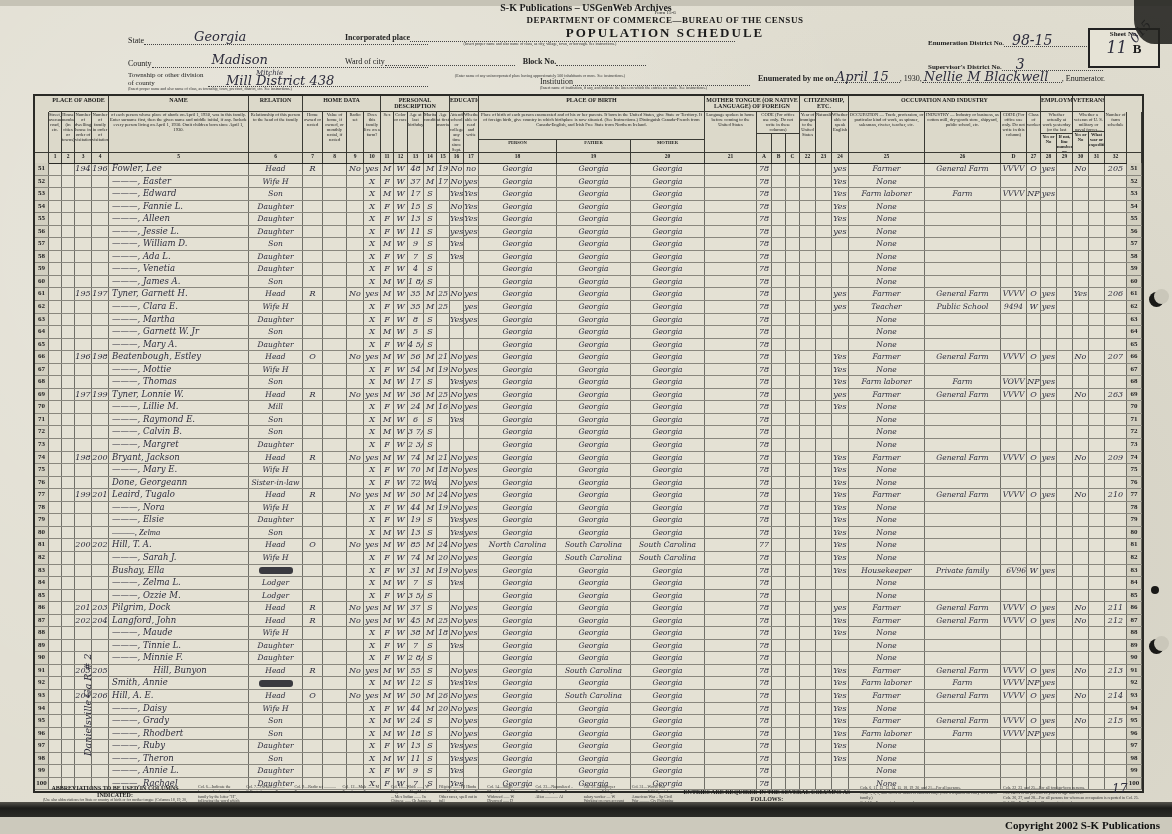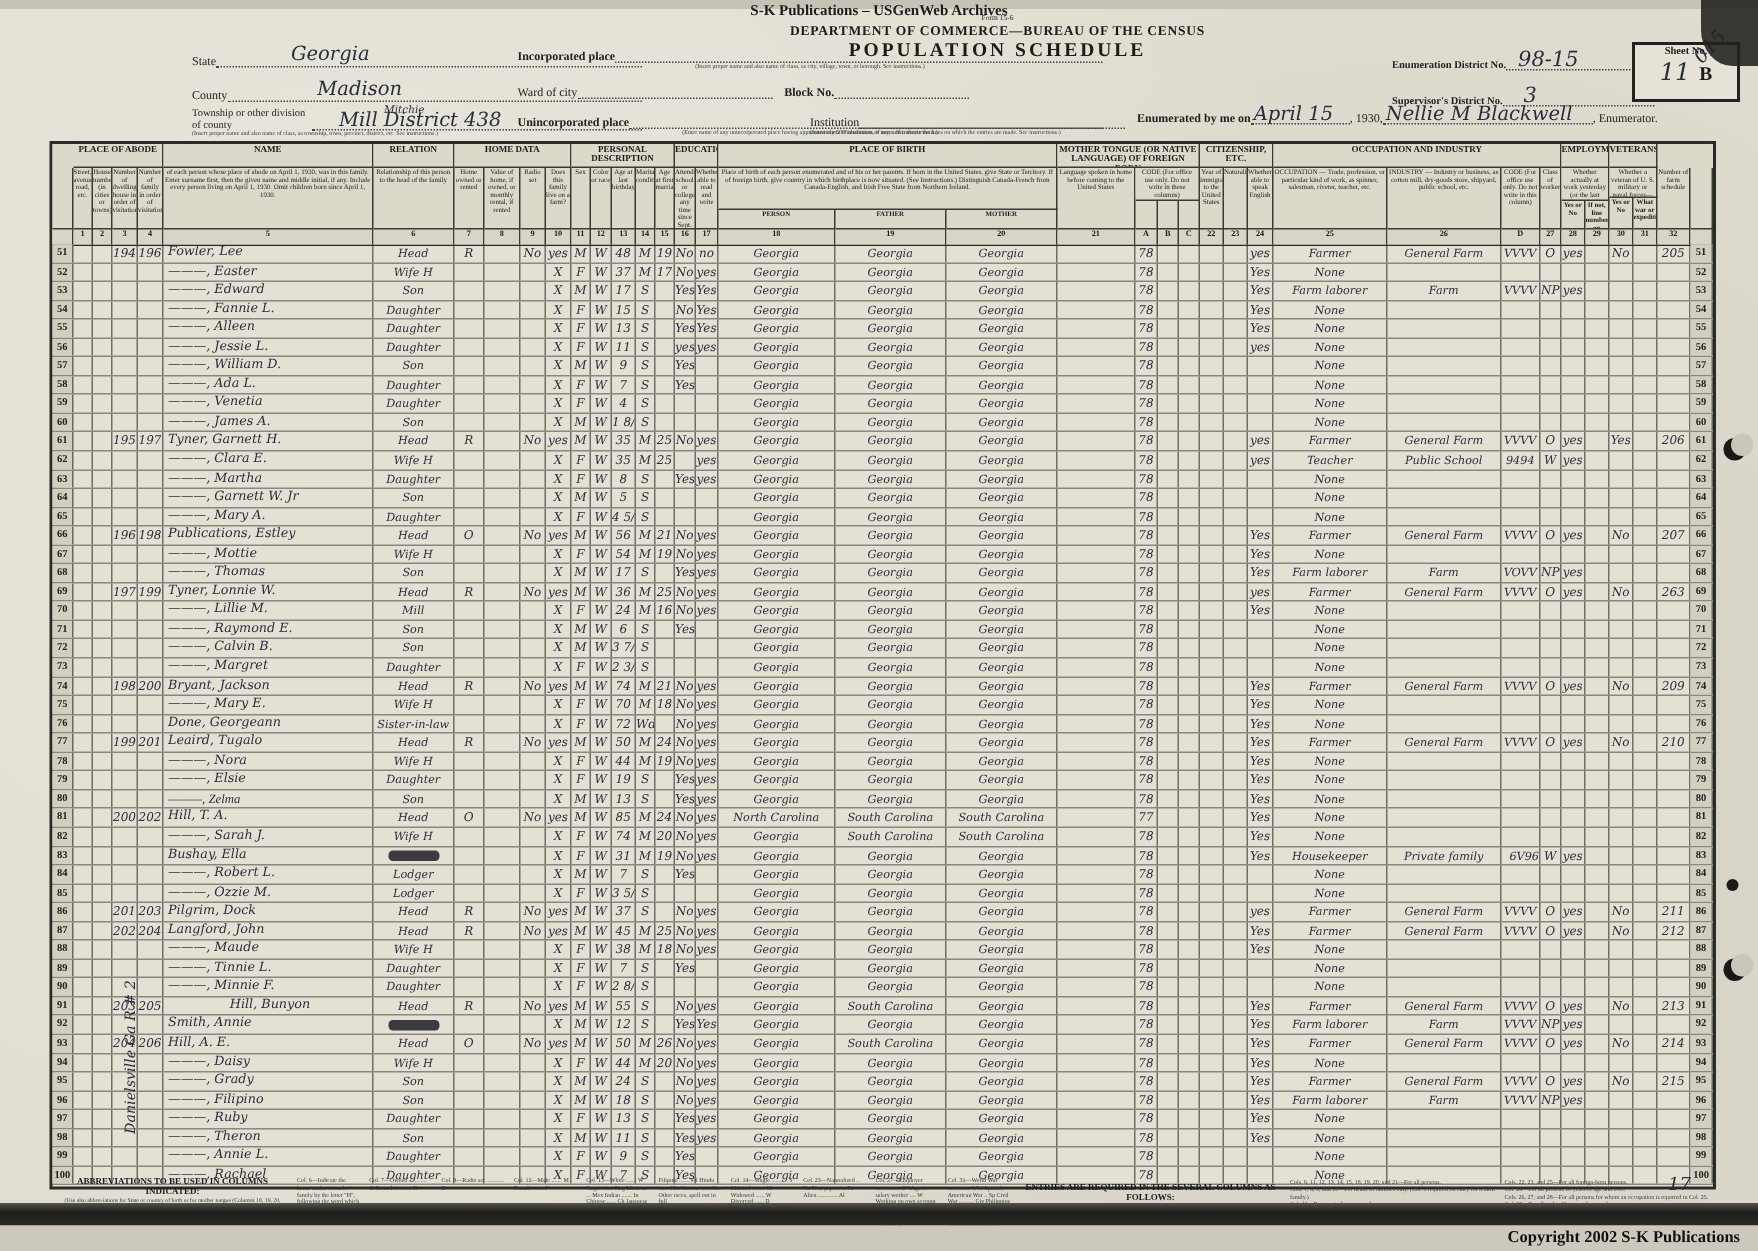--- a/index.html
+++ b/index.html
@@ -94,24 +94,20 @@
   </div>
   <div class="abs" style="left:345px;top:48px;width:390px;">
     <div style="display:flex;align-items:flex-end;">
       <span class="lbl">Ward of city</span>
       <span class="dotline" style="width:130px;height:11px;"></span>
       <span class="lbl bold" style="margin-left:8px;">Block No.</span>
       <span class="dotline" style="width:90px;height:11px;"></span>
     </div>
   </div>
   <div class="abs" style="left:345px;top:68px;width:390px;">
-    <div style="display:flex;align-items:flex-end;">
-      <span class="lbl bold">Unincorporated place</span>
-      <span class="dotline" style="flex:1;height:11px;"></span>
-    </div>
     <div class="tiny" style="font-size:4px;text-align:center;">(Enter name of any unincorporated place having approximately 500 inhabitants or more.  See instructions.)</div>
   </div>
   <div class="abs" style="left:540px;top:68px;width:210px;">
     <div style="display:flex;align-items:flex-end;">
       <span class="lbl">Institution</span>
       <span class="dotline" style="flex:1;height:11px;"></span>
     </div>
     <div class="tiny" style="font-size:4px;">(Insert name of institution, if any, and indicate the lines on which the entries are made.  See instructions.)</div>
   </div>
 
@@ -849,21 +845,21 @@
           <span class="hw" style="width: 16px;"></span>
           <span class="hw" style="width: 22px;"></span>
           <span class="ln" style="width: 15px;">65</span>
         </div>
         <div class="trow">
           <span class="ln" style="width: 14px;">66</span>
           <span class="hw" style="width: 13px;"></span>
           <span class="hw" style="width: 13px;"></span>
           <span class="hw" style="width: 17px;">196</span>
           <span class="hw" style="width: 17px;">198</span>
-          <span class="hw nm" style="width: 140px;">Publications, Estley</span>
+          <span class="hw nm" style="width: 140px;">Beatenbough, Estley</span>
           <span class="hw sm" style="width: 54px;">Head</span>
           <span class="hw" style="width: 20px;">O</span>
           <span class="hw" style="width: 24px;"></span>
           <span class="hw" style="width: 17px;">No</span>
           <span class="hw" style="width: 17px;">yes</span>
           <span class="hw" style="width: 13px;">M</span>
           <span class="hw" style="width: 14px;">W</span>
           <span class="hw" style="width: 16px;">56</span>
           <span class="hw" style="width: 13px;">M</span>
           <span class="hw" style="width: 13px;">21</span>
@@ -1569,21 +1565,21 @@
           <span class="hw" style="width: 16px;"></span>
           <span class="hw" style="width: 22px;"></span>
           <span class="ln" style="width: 15px;">83</span>
         </div>
         <div class="trow">
           <span class="ln" style="width: 14px;">84</span>
           <span class="hw" style="width: 13px;"></span>
           <span class="hw" style="width: 13px;"></span>
           <span class="hw" style="width: 17px;"></span>
           <span class="hw" style="width: 17px;"></span>
-          <span class="hw nm" style="width: 140px;">———, Robert L.</span>
+          <span class="hw nm" style="width: 140px;">———, Zelma L.</span>
           <span class="hw sm" style="width: 54px;">Lodger</span>
           <span class="hw" style="width: 20px;"></span>
           <span class="hw" style="width: 24px;"></span>
           <span class="hw" style="width: 17px;"></span>
           <span class="hw" style="width: 17px;">X</span>
           <span class="hw" style="width: 13px;">M</span>
           <span class="hw" style="width: 14px;">W</span>
           <span class="hw" style="width: 16px;">7</span>
           <span class="hw" style="width: 13px;">S</span>
           <span class="hw" style="width: 13px;"></span>
@@ -2049,21 +2045,21 @@
           <span class="hw" style="width: 16px;"></span>
           <span class="hw" style="width: 22px;">215</span>
           <span class="ln" style="width: 15px;">95</span>
         </div>
         <div class="trow">
           <span class="ln" style="width: 14px;">96</span>
           <span class="hw" style="width: 13px;"></span>
           <span class="hw" style="width: 13px;"></span>
           <span class="hw" style="width: 17px;"></span>
           <span class="hw" style="width: 17px;"></span>
-          <span class="hw nm" style="width: 140px;">———, Filipino</span>
+          <span class="hw nm" style="width: 140px;">———, Rhodbert</span>
           <span class="hw sm" style="width: 54px;">Son</span>
           <span class="hw" style="width: 20px;"></span>
           <span class="hw" style="width: 24px;"></span>
           <span class="hw" style="width: 17px;"></span>
           <span class="hw" style="width: 17px;">X</span>
           <span class="hw" style="width: 13px;">M</span>
           <span class="hw" style="width: 14px;">W</span>
           <span class="hw" style="width: 16px;">18</span>
           <span class="hw" style="width: 13px;">S</span>
           <span class="hw" style="width: 13px;"></span>

